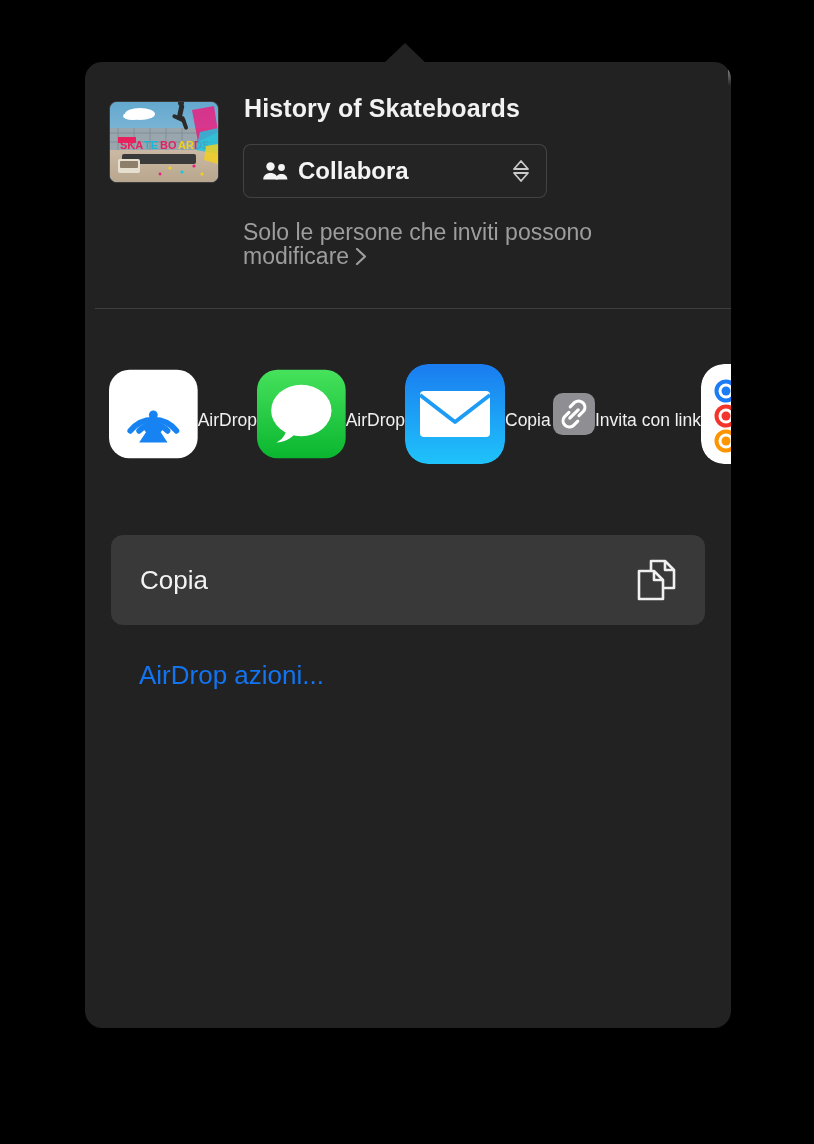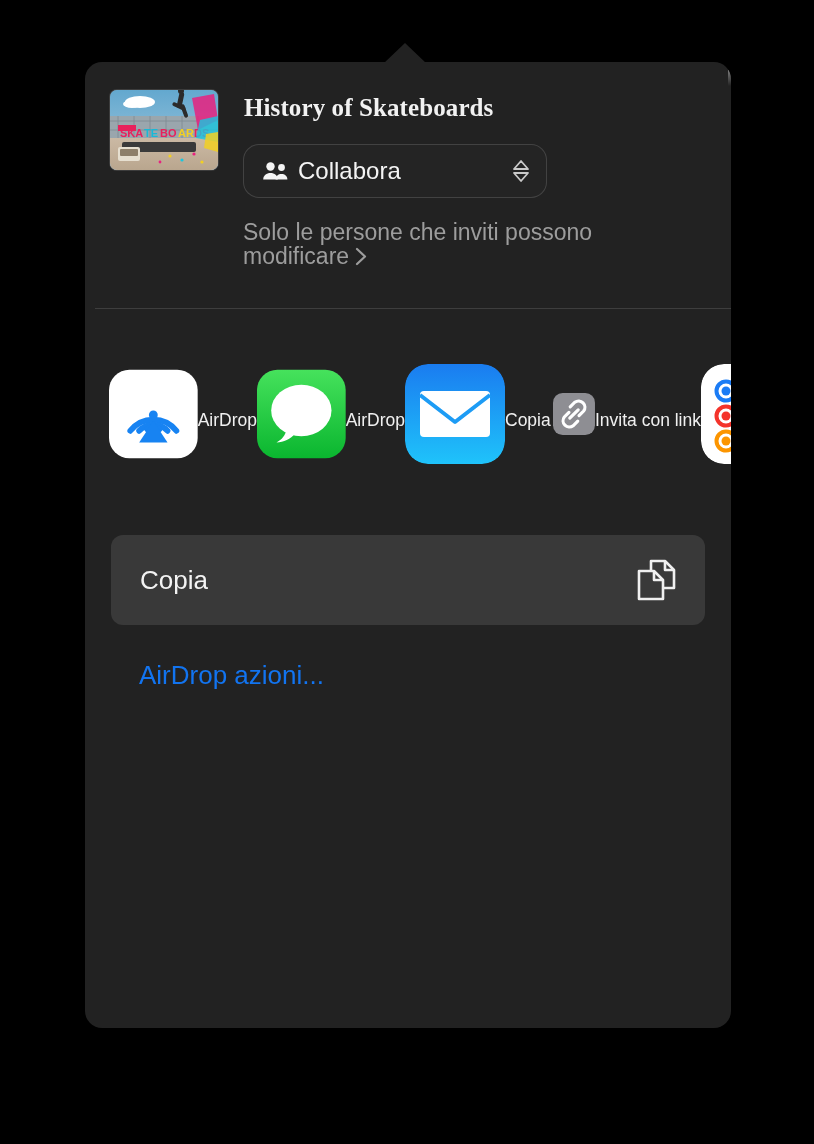--- a/index.html
+++ b/index.html
@@ -55,55 +55,55 @@
   .header {
     position: absolute;
     left: 0;
     top: 0;
     width: 100%;
     height: 246px;
   }
   .thumb {
     position: absolute;
     left: 25px;
-    top: 28px;
+    top: 40px;
     width: 108px;
     height: 80px;
     border-radius: 7px;
     overflow: hidden;
     background: #7e93a3;
     box-shadow: 0 0 0 1px rgba(255,255,255,0.12);
   }
   .thumb svg { display: block; width: 100%; height: 100%; }
 
   .title {
     position: absolute;
     left: 159px;
     top: 32px;
     font-size: 25px;
     font-weight: bold;
     color: #f2f2f2;
     letter-spacing: 0.1px;
     white-space: nowrap;
-    font-family: Liberation Serif, serif;
   }
 
   .collab-button {
     position: absolute;
     left: 158px;
     top: 82px;
     width: 304px;
     height: 54px;
     box-sizing: border-box;
     border: 1px solid rgba(255,255,255,0.14);
-    border-radius: 16px;
+    border-radius: 8px;
     background: rgba(255,255,255,0.012);
     display: flex;
     align-items: center;
     cursor: default;
+    font-weight: bold;
   }
   .collab-icon {
     margin-left: 18px;
     width: 28px;
     height: 22px;
     display: block;
     flex: 0 0 auto;
   }
   .collab-label {
     margin-left: 8px;

